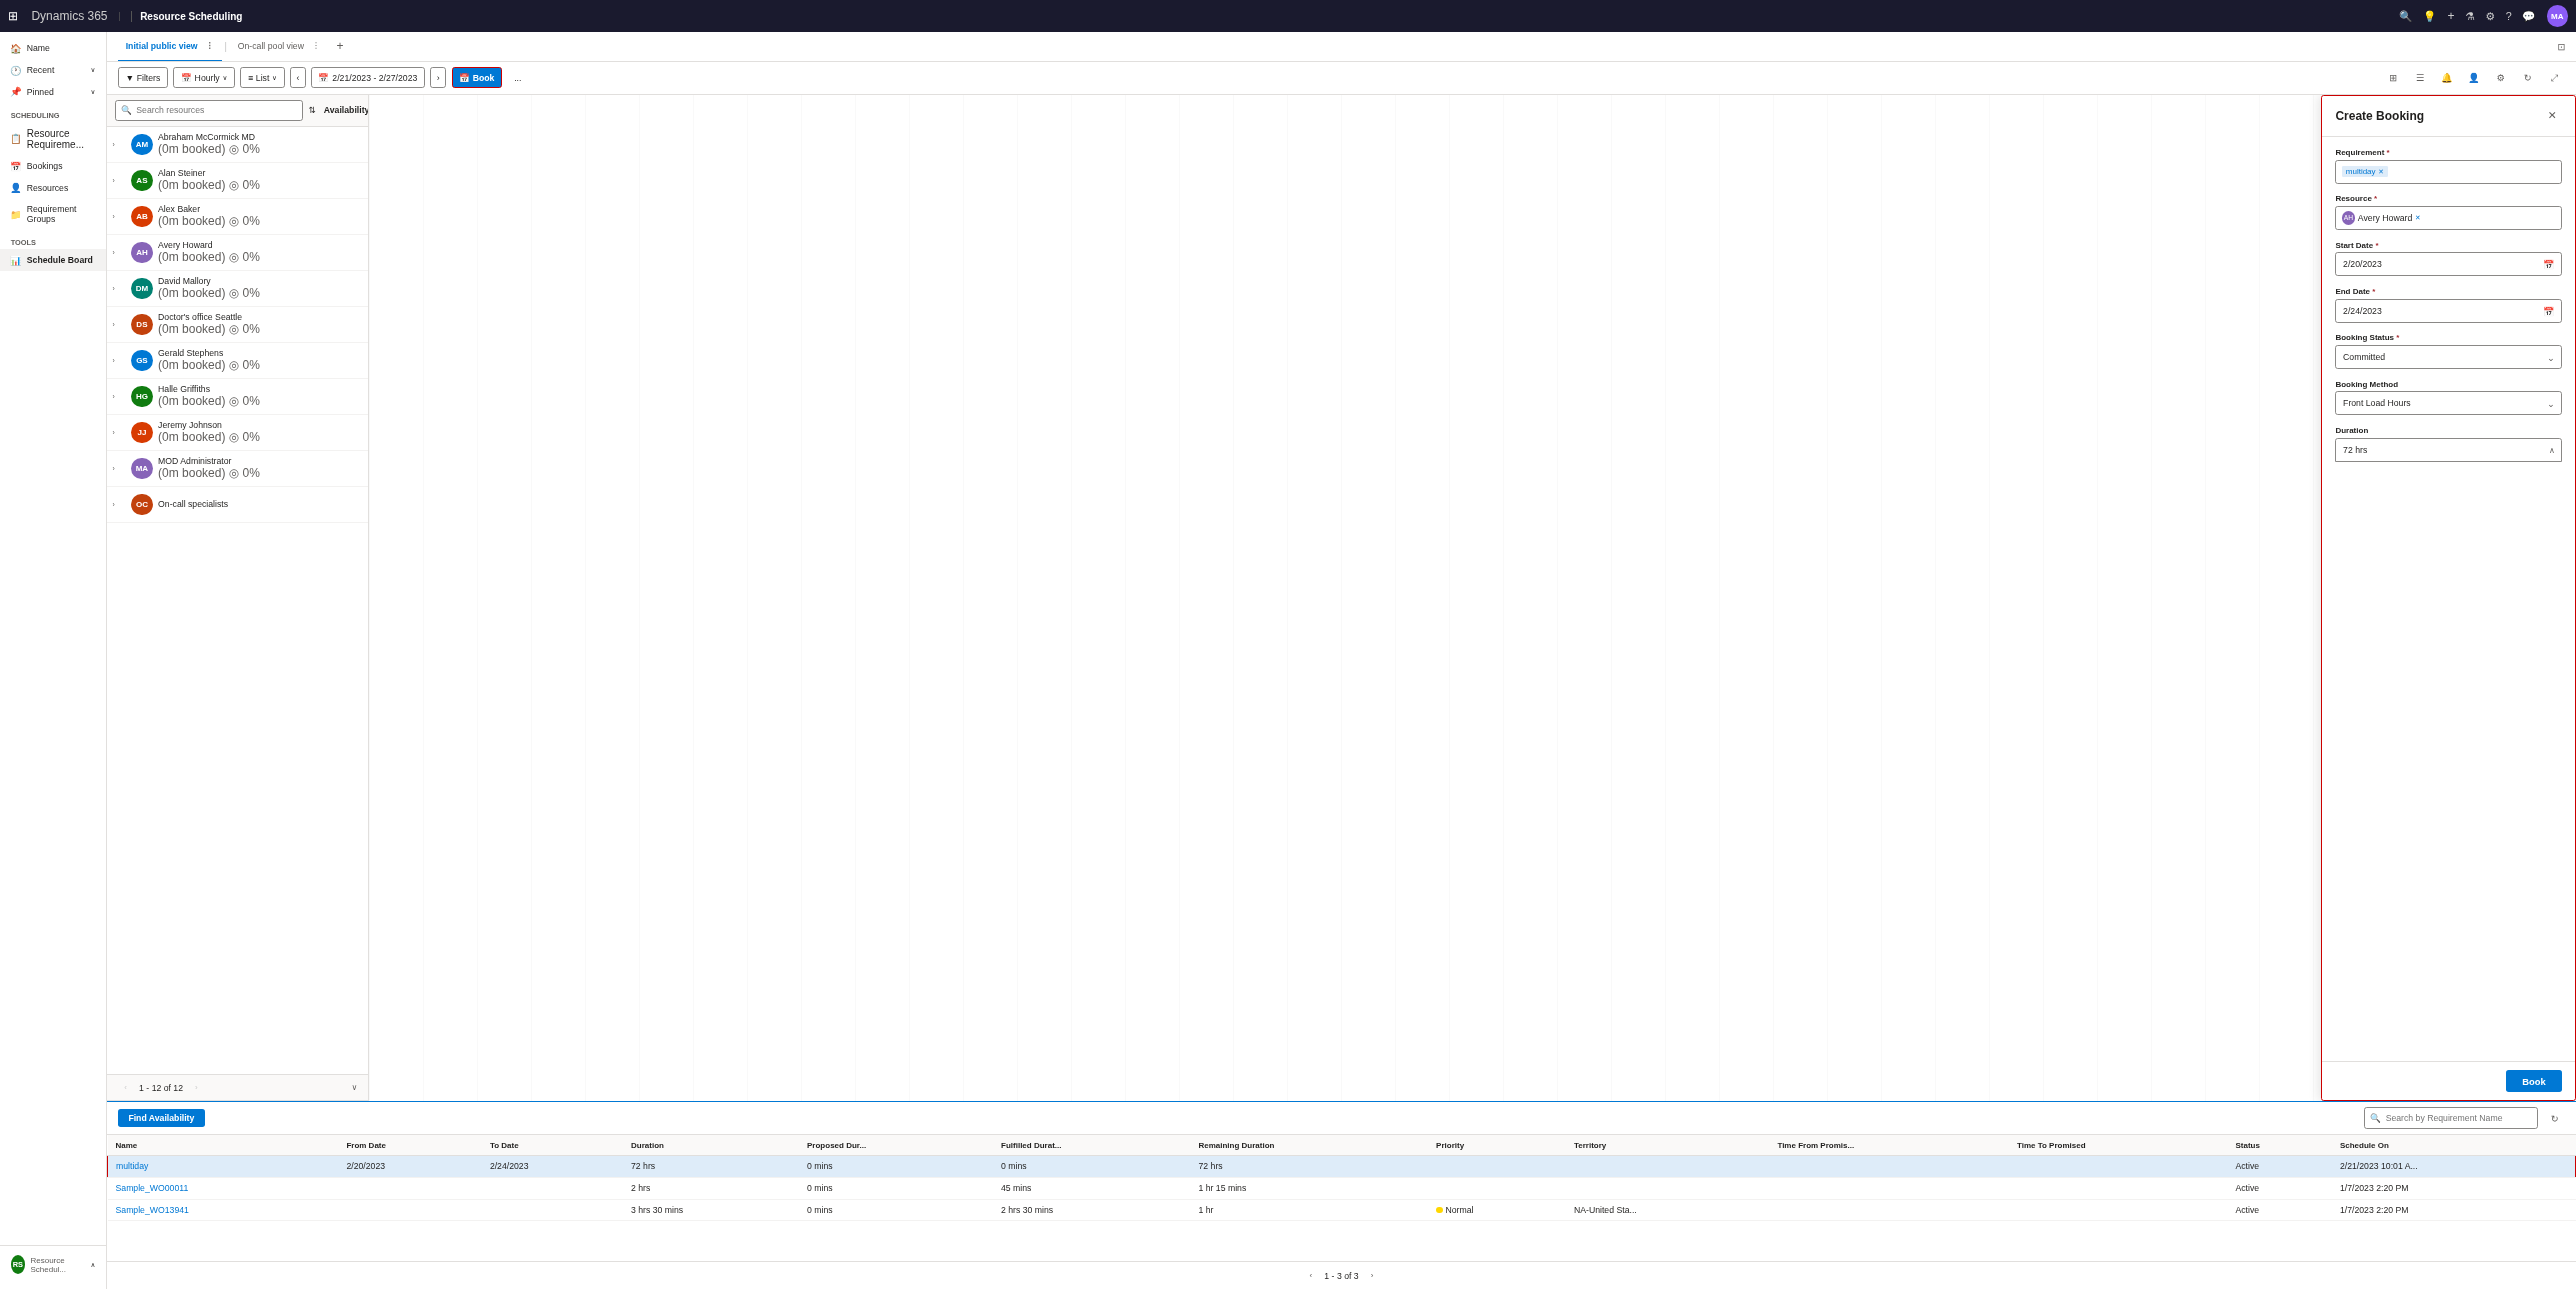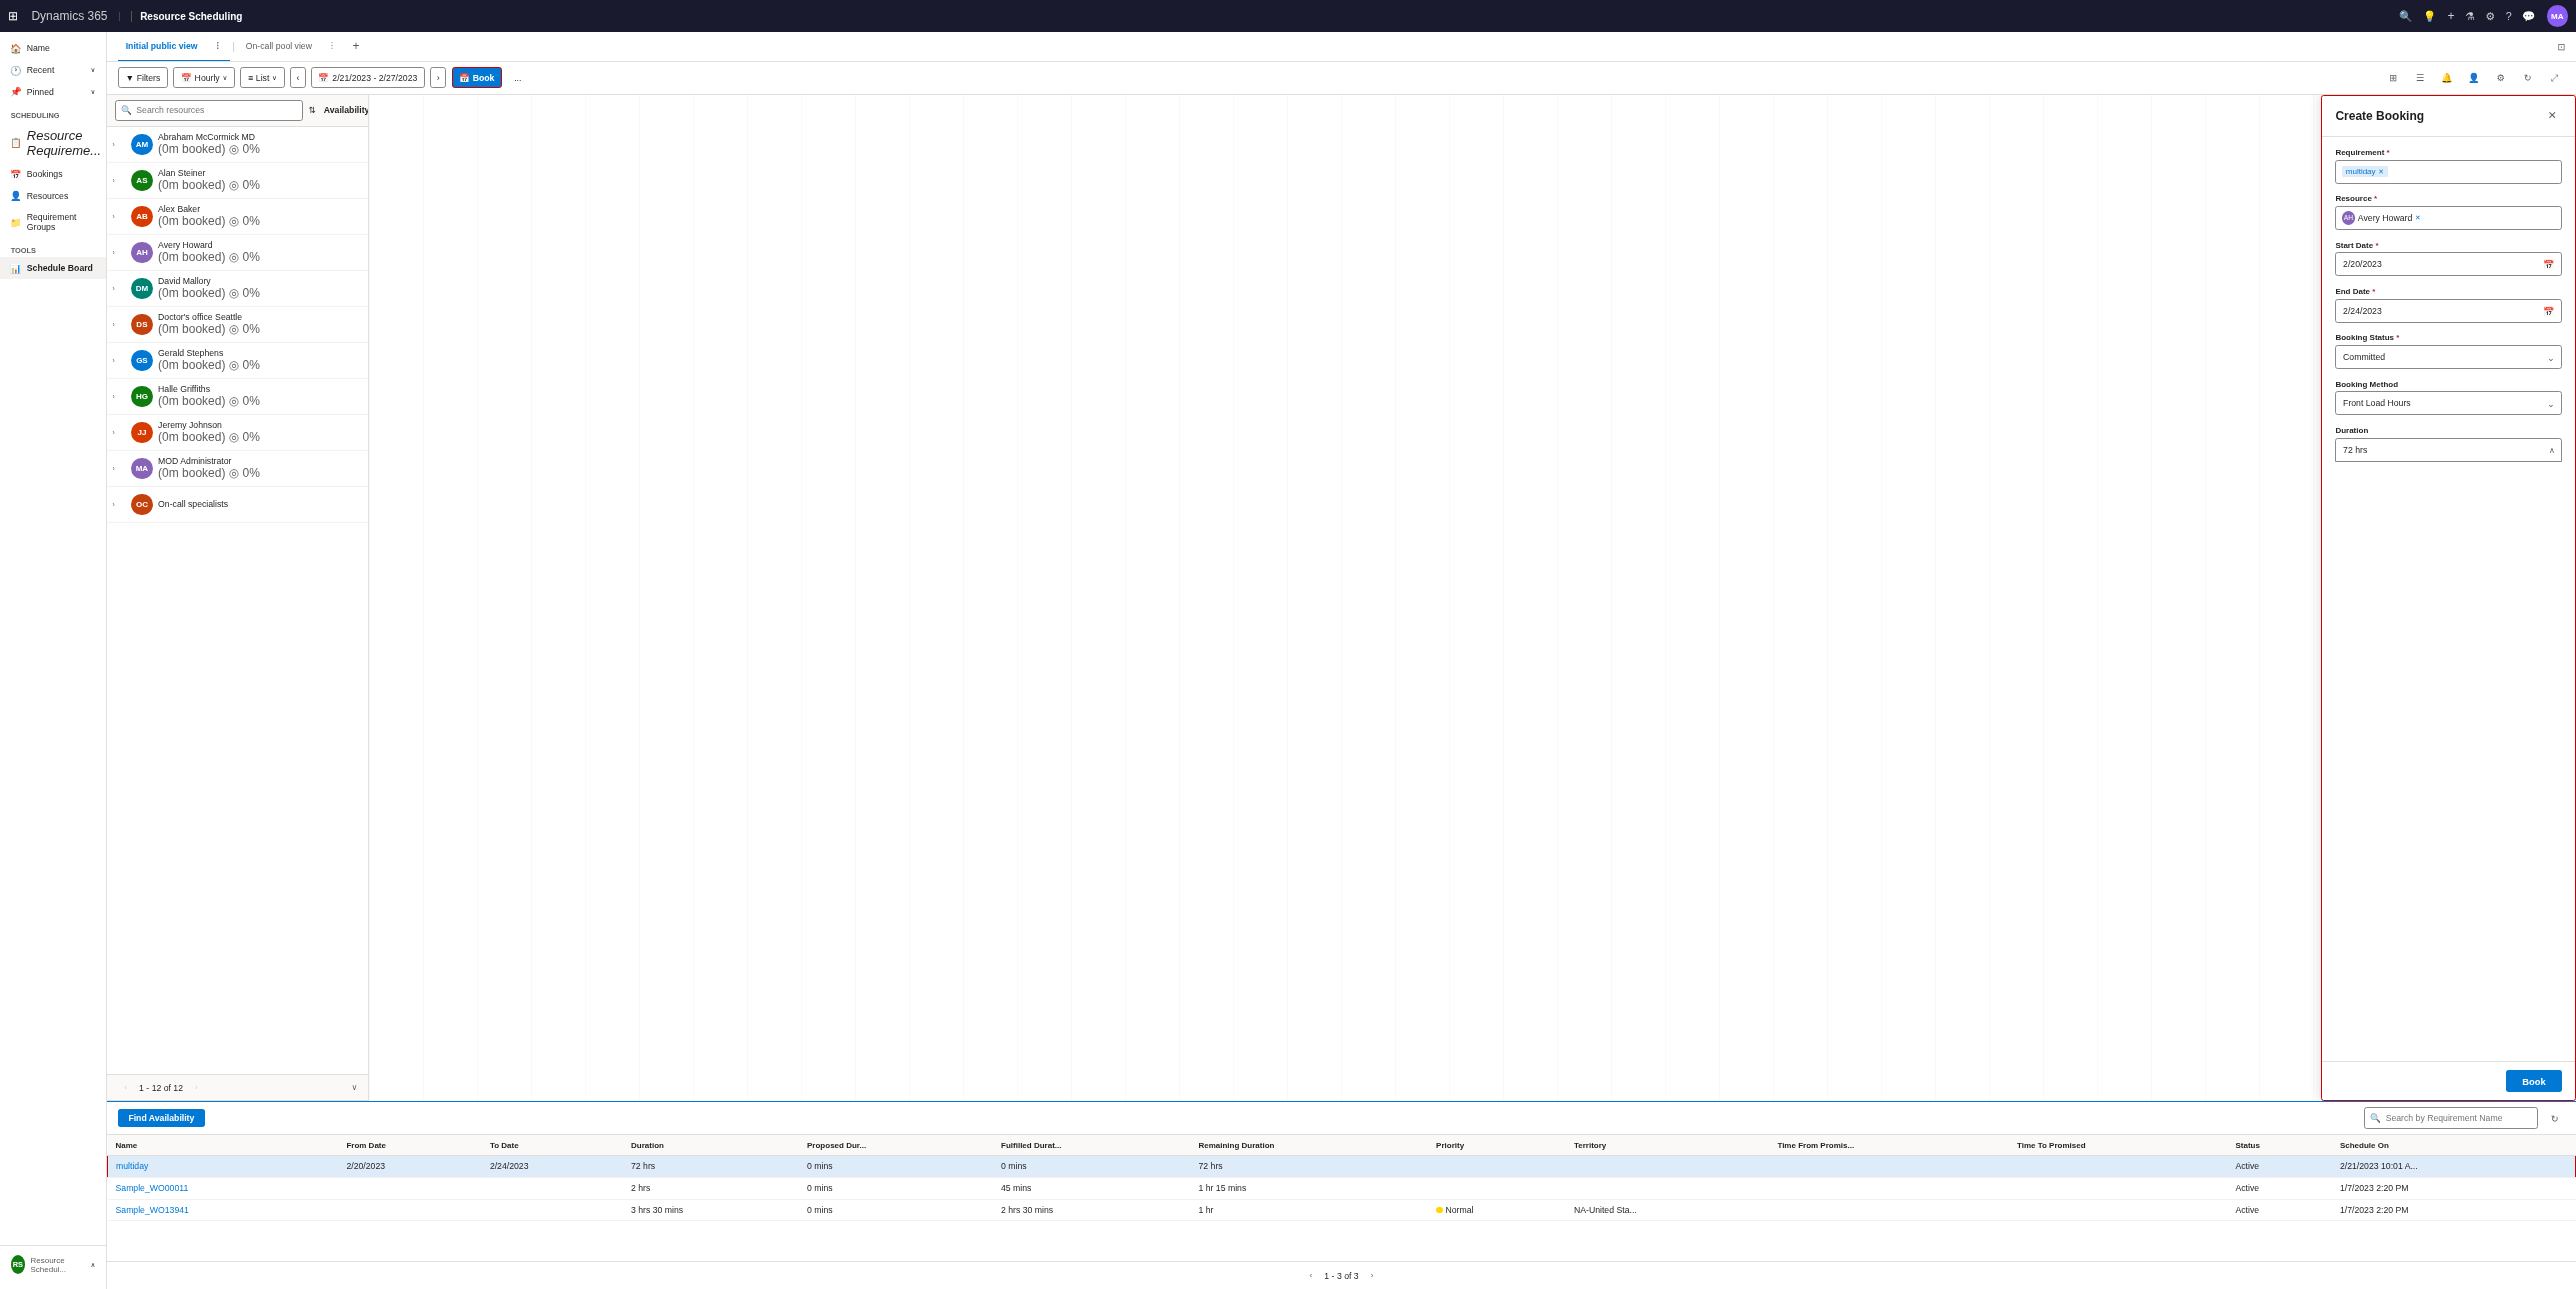--- a/index.html
+++ b/index.html
@@ -28,21 +28,21 @@
     .sidebar-item.active .icon { color: #0078d4; }
     .sidebar-expand { font-size: 6.7px; margin-left: auto; }
     .sidebar-footer { margin-top: auto; padding: 5.4px 0; border-top: 0.7px solid #e1dfdd; }
     .sidebar-footer-item { display: flex; align-items: center; padding: 4px 10.7px; gap: 5.4px; font-size: 8px; cursor: pointer; }
 
     
     .content { flex: 1; display: flex; flex-direction: column; overflow: hidden; background: #fff; }
 
     
     .tabs-bar { display: flex; align-items: center; border-bottom: 0.7px solid #e1dfdd; padding: 0 10.7px; background: #fff; height: 29.5px; gap: 2.7px; }
-    .tab { display: flex; align-items: center; padding: 0 8px; height: 29.5px; cursor: pointer; font-size: 8.7px; color: #605e5c; border-bottom: 1.3px solid transparent; gap: 16px; }
+    .tab { display: flex; align-items: center; padding: 0 8px; height: 29.5px; cursor: pointer; font-size: 8.7px; color: #605e5c; border-bottom: 1.3px solid transparent; gap: 8px; }
     .tab.active { color: #0078d4; border-bottom: 1.3px solid #0078d4; font-weight: 600; }
     .tab-separator { color: #ccc; font-size: 10.7px; }
     .tab-add { width: 19px; height: 19px; display: flex; align-items: center; justify-content: center; cursor: pointer; color: #605e5c; font-size: 12px; border-radius: 2.7px; }
     .tab-screen-icon { margin-left: auto; font-size: 9.4px; color: #605e5c; cursor: pointer; }
 
     
     .toolbar { display: flex; align-items: center; padding: 5.4px 10.7px; background: #fff; border-bottom: 0.7px solid #e1dfdd; gap: 5.4px; }
     .toolbar-btn { display: flex; align-items: center; gap: 2.7px; padding: 2.7px 6.7px; border: 0.7px solid #8a8886; border-radius: 2.7px; cursor: pointer; font-size: 8.7px; color: #201f1e; background: #fff; height: 21.5px; }
     .toolbar-btn.primary { background: #0078d4; color: #fff; border-color: #0078d4; font-weight: 600; border: 1.3px solid #cc0000; }
     .toolbar-btn .chevron { font-size: 6.7px; }
@@ -174,21 +174,21 @@
       <span class="sidebar-expand">∨</span>
     </div>
     <div class="sidebar-item">
       <span class="icon">📌</span>
       <span>Pinned</span>
       <span class="sidebar-expand">∨</span>
     </div>
     <div class="sidebar-section-title">Scheduling</div>
     <div class="sidebar-item">
       <span class="icon">📋</span>
-      <span style="font-size:13px;font-style:italic;">Resource Requireme...</span>
+      <span style="font-size:10px;">Resource Requireme...</span>
     </div>
     <div class="sidebar-item">
       <span class="icon">📅</span>
       <span>Bookings</span>
     </div>
     <div class="sidebar-item">
       <span class="icon">👤</span>
       <span>Resources</span>
     </div>
     <div class="sidebar-item">

